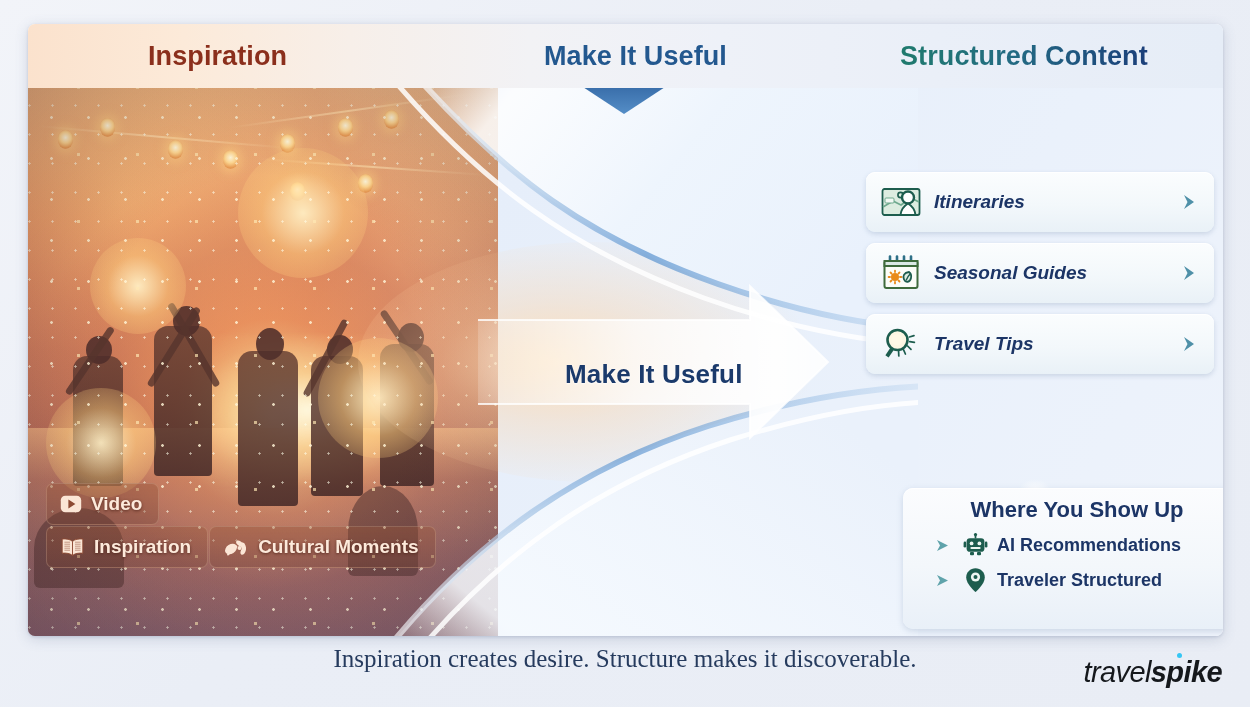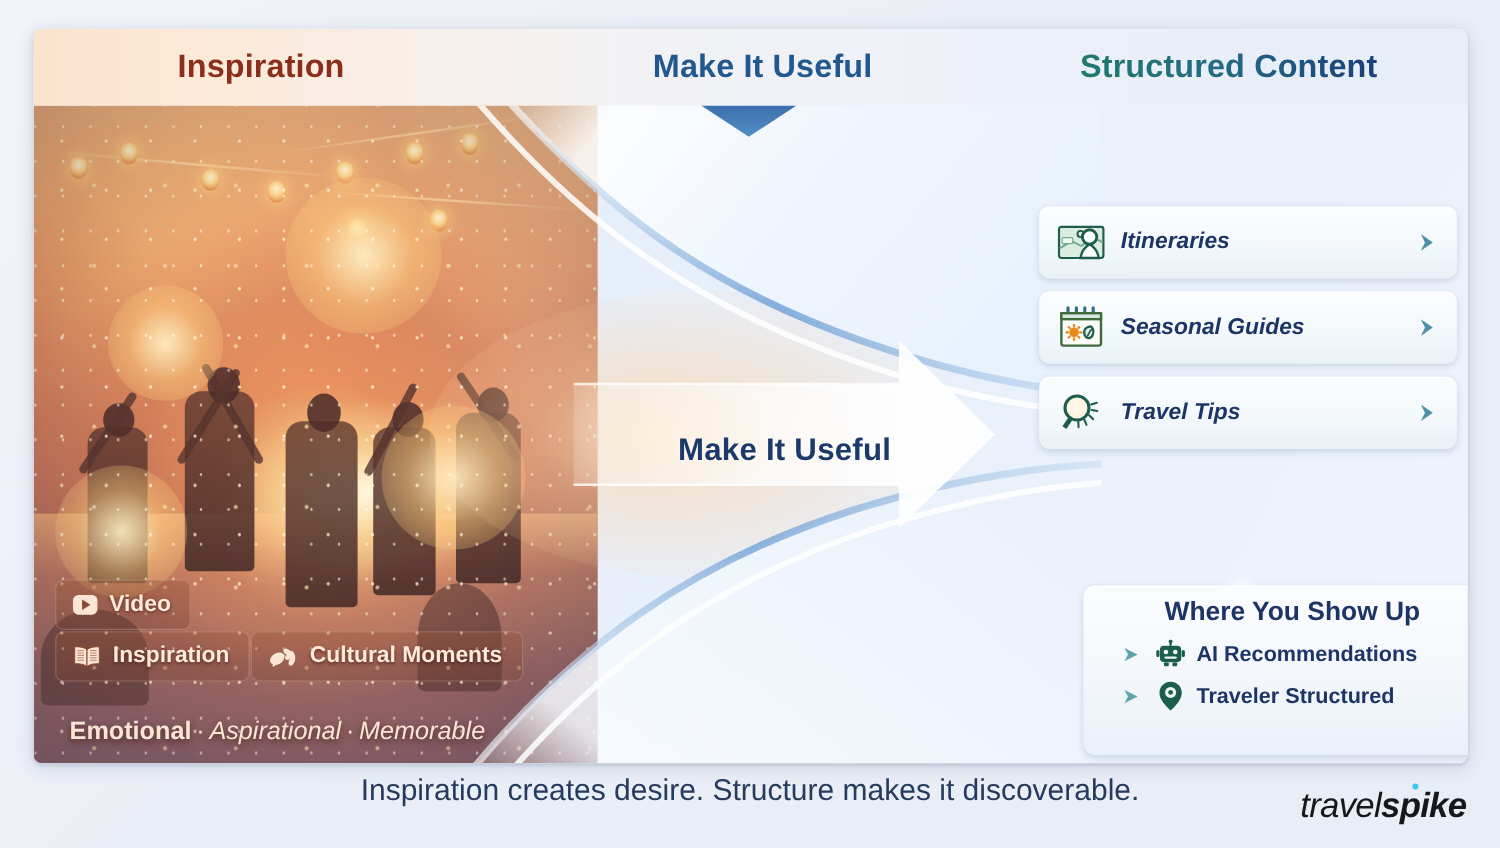--- a/index.html
+++ b/index.html
@@ -151,21 +151,21 @@
   .prow .pic{flex:0 0 26px;display:flex;align-items:center;justify-content:center;}
   .prow .ptx{font-size:18px;font-weight:bold;color:#1c3566;white-space:nowrap;}
   .panel-notch{
     position:absolute;left:990px;top:391px;width:34px;height:13px;
     background:radial-gradient(ellipse at 50% 100%, rgba(255,255,255,.95) 0%, rgba(235,243,251,.2) 70%, rgba(0,0,0,0) 100%);
   }
 
   
   .caption{
     position:absolute;left:0;top:645px;width:1250px;text-align:center;
-    font-family:Liberation Sans, sans-serif;
+    font-family:Liberation Serif, serif;
     font-size:25px;color:#263b5e;white-space:nowrap;
   }
   .logo{
     position:absolute;right:28px;top:656px;
     font-family:"Liberation Sans", sans-serif;
     font-style:italic;font-size:29px;color:#15181c;white-space:nowrap;letter-spacing:-.6px;
   }
   .logo .lt{font-weight:normal;}
   .logo .lb{font-weight:bold;}
   .logo .tittle{
@@ -321,23 +321,20 @@
                 <ellipse cx="20.2" cy="14" rx="2.3" ry="4" transform="rotate(24 20.2 14)"></ellipse>
                 <circle cx="16.6" cy="11" r="2.1"></circle>
               </g>
               <path d="M5 17.6 L13.4 9.4" stroke="#fbe6d6" stroke-width="1.9" stroke-linecap="round"></path>
             </svg>
             <span>Cultural Moments</span>
           </div>
         </div>
       </div>
 
-      <div class="tagline">
-        <b>Emotional</b><span class="dot">·</span><i>Aspirational</i><span class="dot">·</span><i>Memorable</i>
-      </div>
 
       <div class="rail">
 
         <div class="rcard">
           <span class="ico">
             <svg width="40" height="32" viewBox="0 0 40 32">
               <rect x="1.5" y="3" width="37" height="26" rx="2" fill="#dcece0" stroke="#1d5d4e" stroke-width="1.8"></rect>
               <path d="M2 21 L12 15 L20 19 L30 12 L38 16" fill="none" stroke="#6fa98e" stroke-width="1.6"></path>
               <rect x="4" y="12" width="9" height="5" rx="1" fill="#f2f8f3" stroke="#6fa98e" stroke-width="1"></rect>
               <circle cx="19.5" cy="9" r="2.6" fill="none" stroke="#1d5d4e" stroke-width="1.6"></circle>

